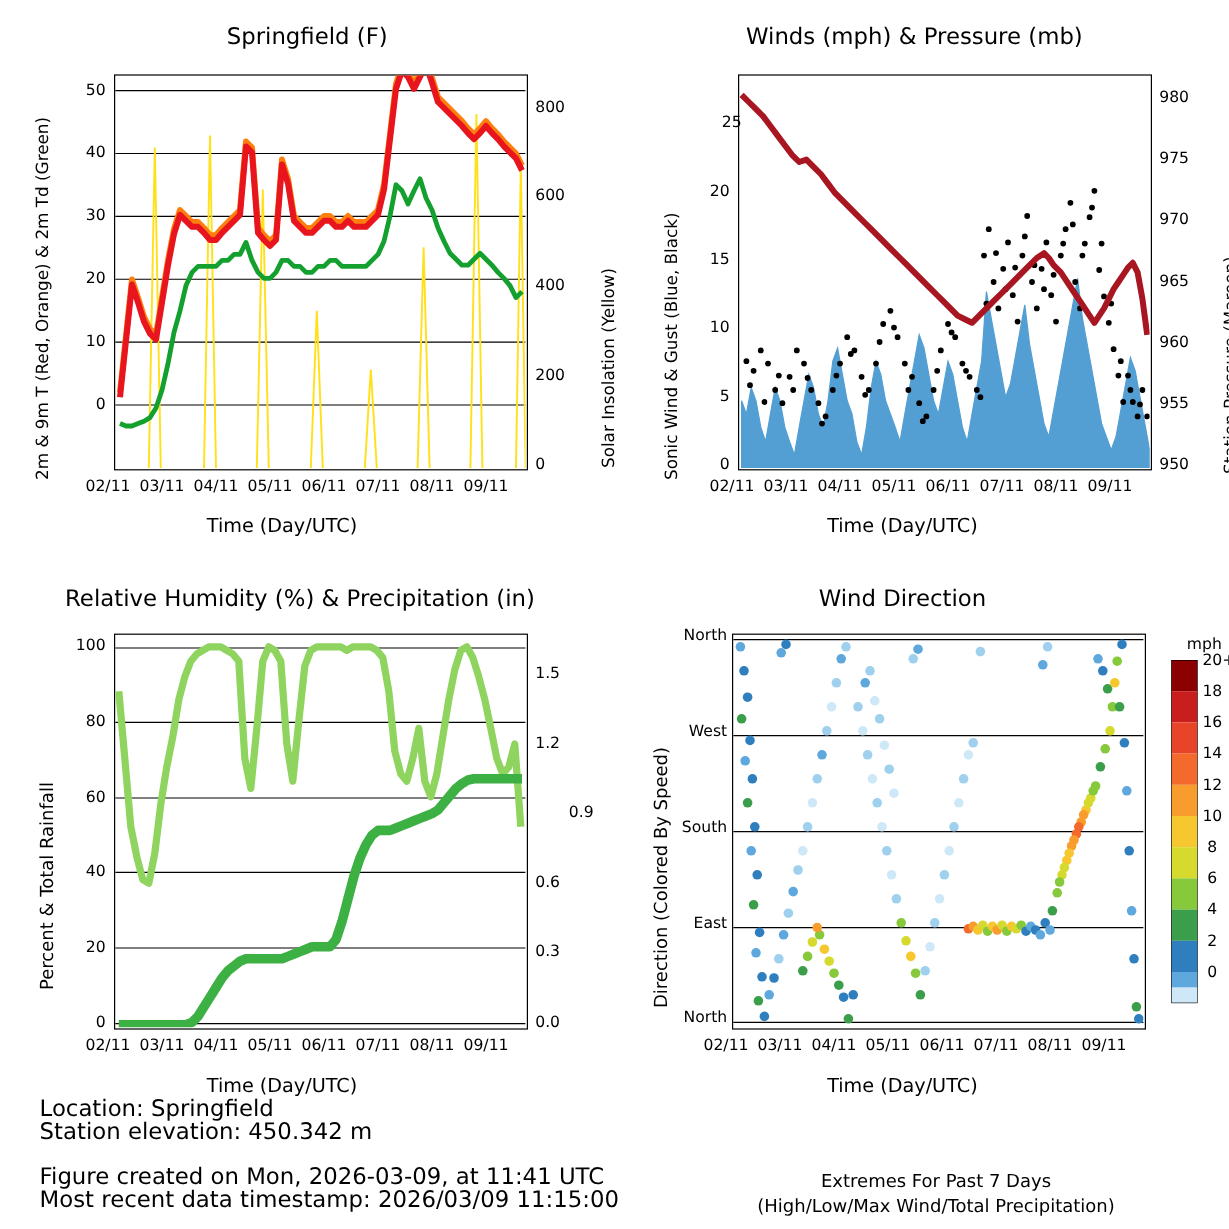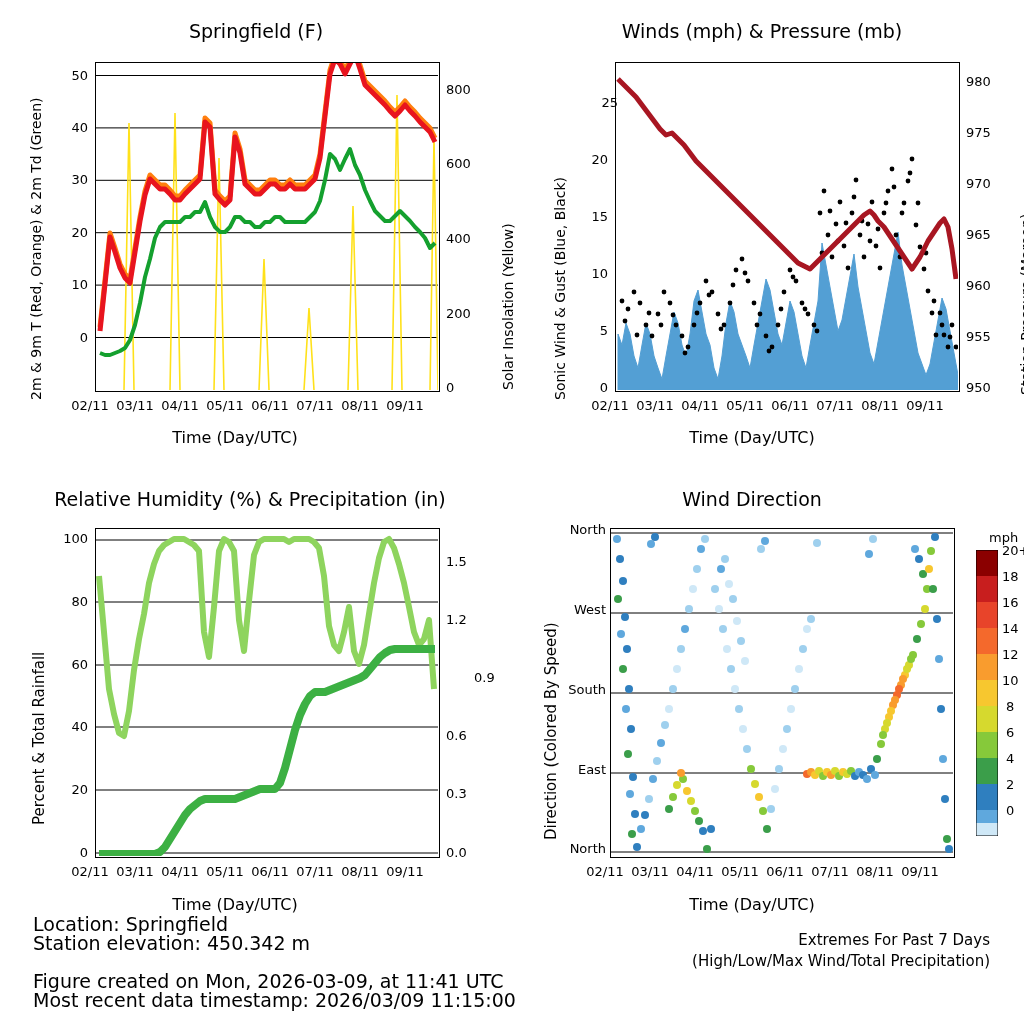--- a/index.html
+++ b/index.html
@@ -7,21 +7,21 @@
   #root{position:relative;width:1024px;height:1024px;}
   .panel{position:absolute;}
   .title{position:absolute;text-align:center;font-size:19px;}
   .axlabel{position:absolute;font-size:16px;}
   .rot{transform-origin:0 0;}
   .tick{position:absolute;font-size:13px;}
   .tickr{position:absolute;font-size:13px;text-align:right;}
   .tickl{position:absolute;font-size:13px;text-align:left;}
   .plotbox{position:absolute;border:1.5px solid #000;box-sizing:border-box;background:#fff;}
   .footer{position:absolute;font-size:19px;line-height:19px;white-space:pre;}
-  .ext{position:absolute;text-align:right;font-size:15px;line-height:21px;}
+  .ext{position:absolute;text-align:center;font-size:15px;line-height:21px;margin-top:44px;}
   .extval{color:#e01b1b;font-weight:bold;font-size:15px;}
   svg{display:block;}
   .legend-lab{position:absolute;font-size:13px;}
 </style>
 </head>
 <body>
 
 <div id="root">
 
   <div class="panel" style="left:0;top:0;width:512px;height:440px;">

